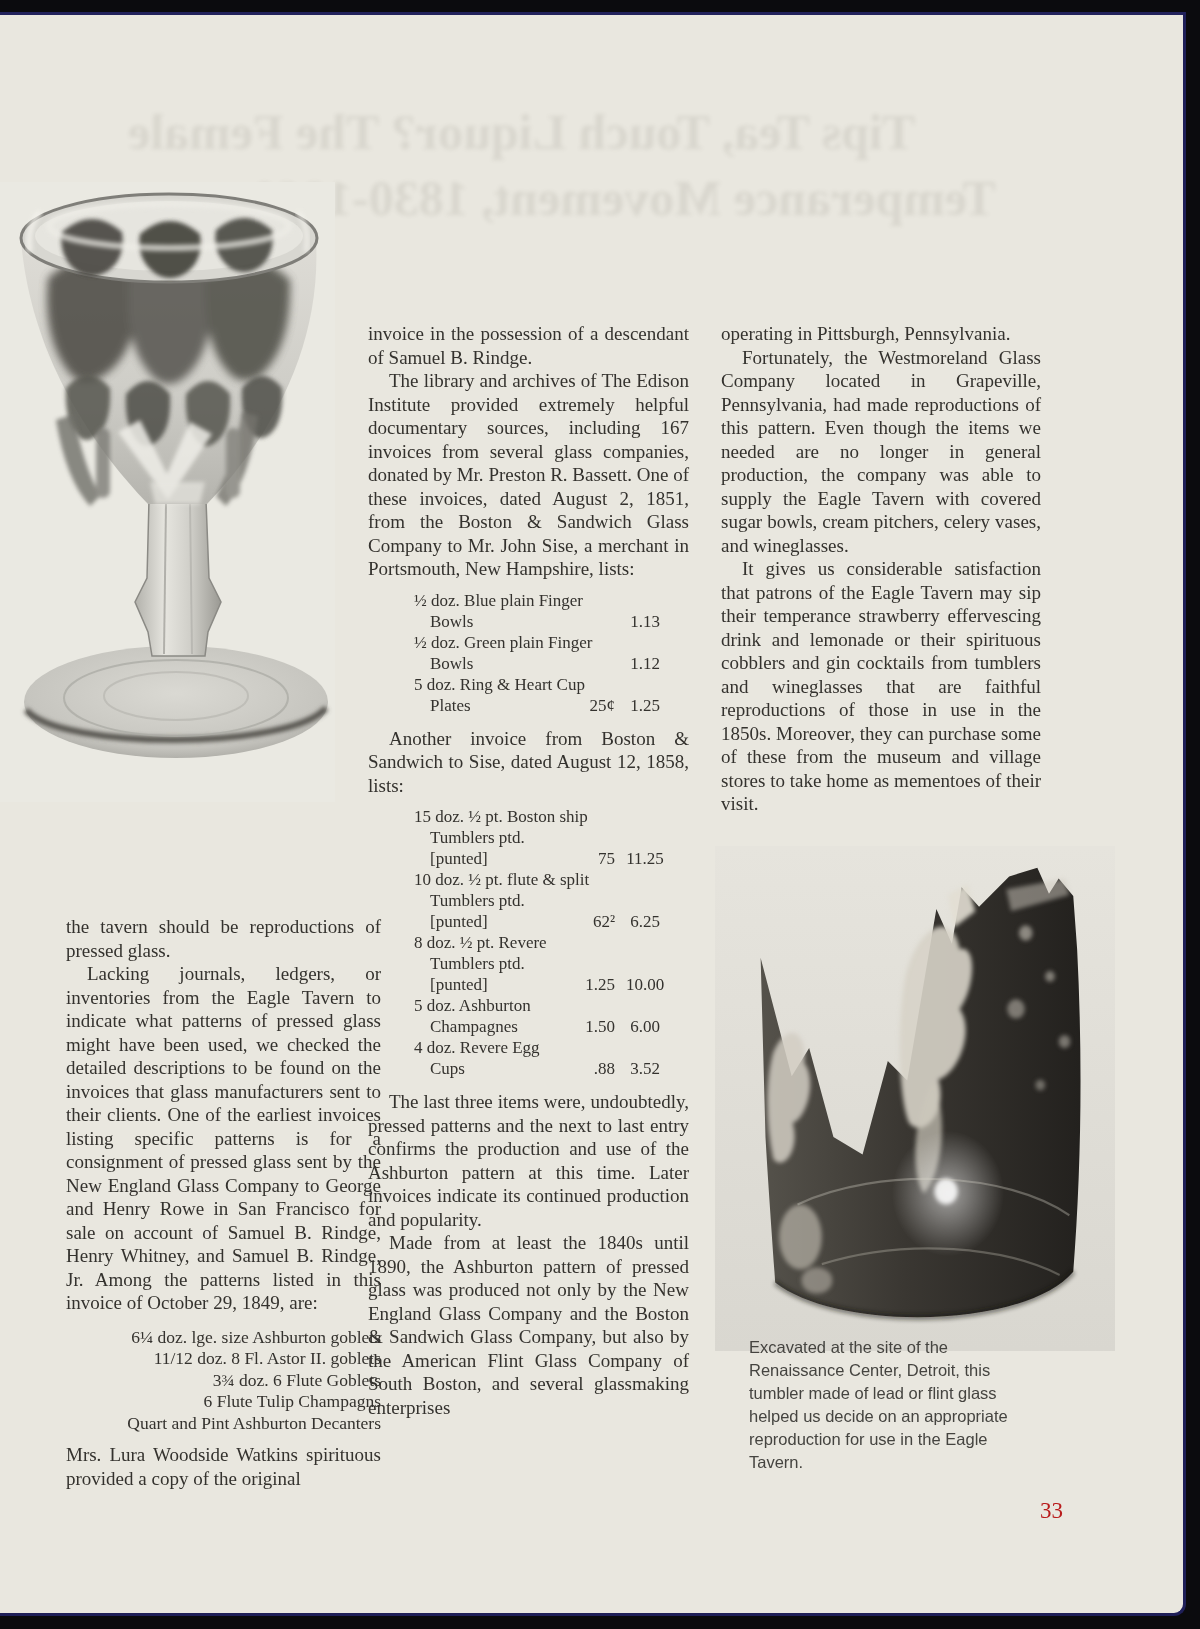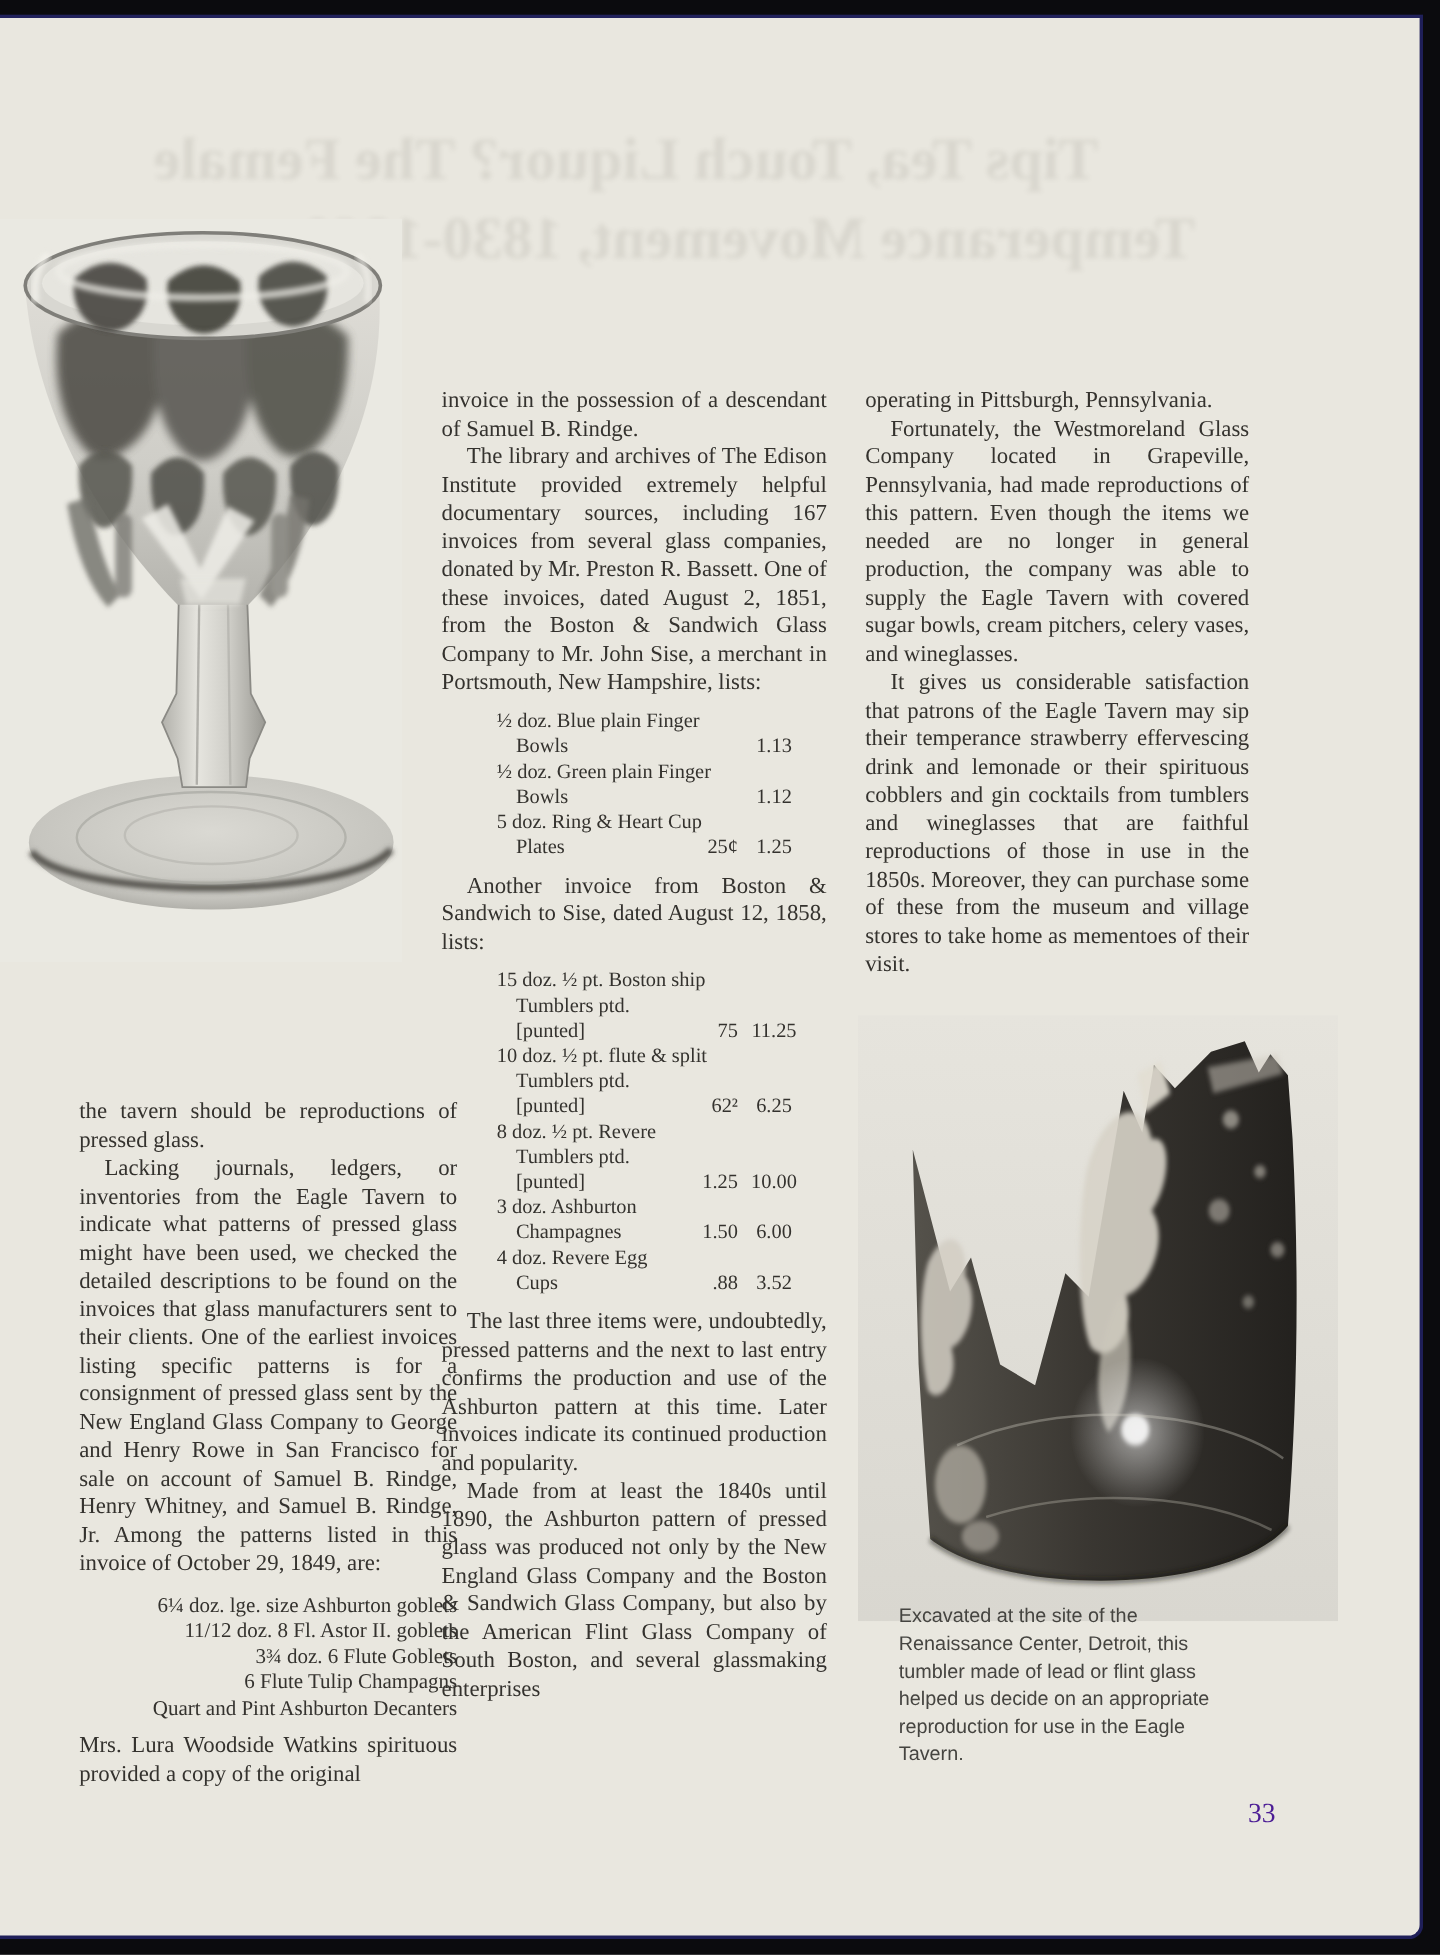--- a/index.html
+++ b/index.html
@@ -52,21 +52,21 @@
   .goblet-photo{left:0;top:167px;width:335px;height:620px;}
   .tumbler-photo{left:715px;top:831px;width:400px;height:505px;}
 
   .caption{
     position:absolute;left:749px;top:1321px;width:296px;
     font-family:"Liberation Sans","DejaVu Sans",sans-serif;
     font-size:16.5px;line-height:23px;color:#454440;text-align:left;
   }
   .page-number{
     position:absolute;left:1040px;top:1483px;
-    font-size:23px;color:#4c1d95;
+    font-size:23px;color:#b91c1c;
   }
 </style>
 </head>
 <body>
 
 <div class="page">
 
   <span class="ghost ghost1">Tips Tea, Touch Liquor? The Female</span>
   <span class="ghost ghost2">Temperance Movement, 1830-1860</span>
 
@@ -220,21 +220,21 @@
         <div class="inv-l1">8 doz. ½ pt. Revere</div>
         <div class="inv-l2">Tumblers ptd.</div>
         <div class="inv-price-row">
           <span>[punted]</span>
             <span class="sp"></span>
           <span class="pr1">1.25</span>
           <span class="pr2">10.00</span>
         </div>
       </div>
       <div>
-        <div class="inv-l1">3 doz. Ashburton</div>
+        <div class="inv-l1">5 doz. Ashburton</div>
         <div class="inv-price-row">
           <span>Champagnes</span>
             <span class="sp"></span>
           <span class="pr1">1.50</span>
           <span class="pr2">6.00</span>
         </div>
       </div>
       <div>
         <div class="inv-l1">4 doz. Revere Egg</div>
         <div class="inv-price-row">

